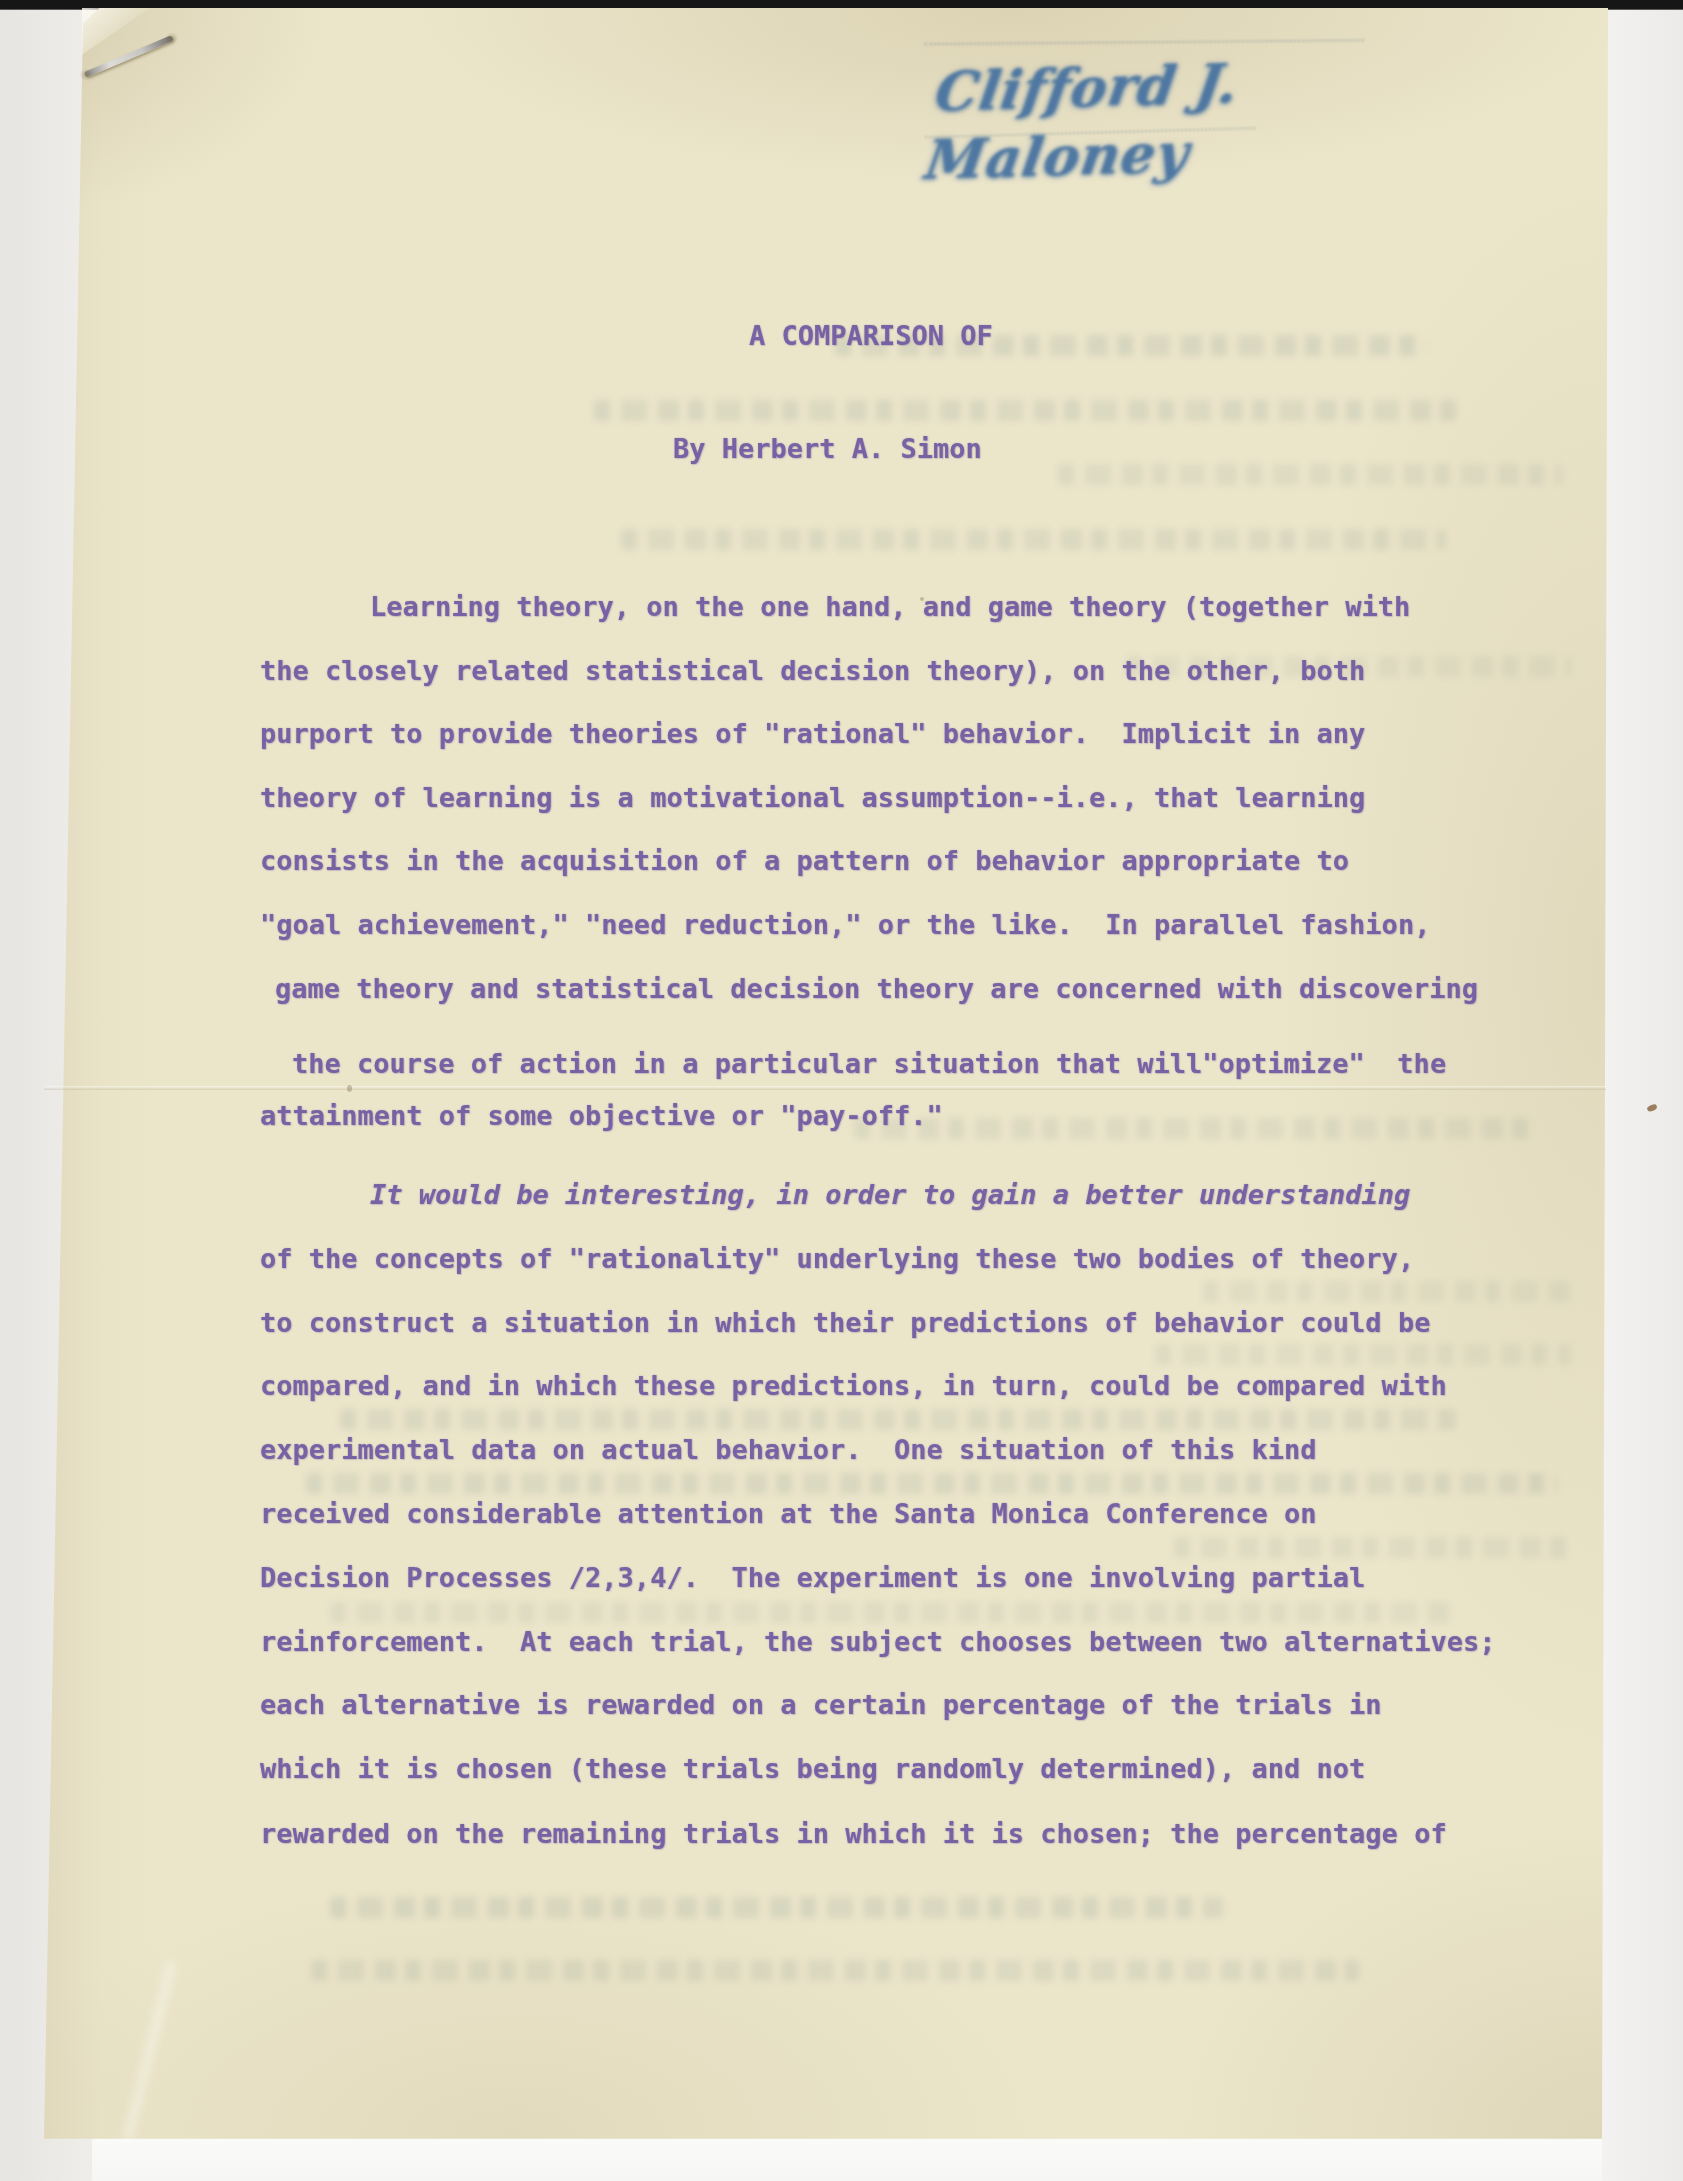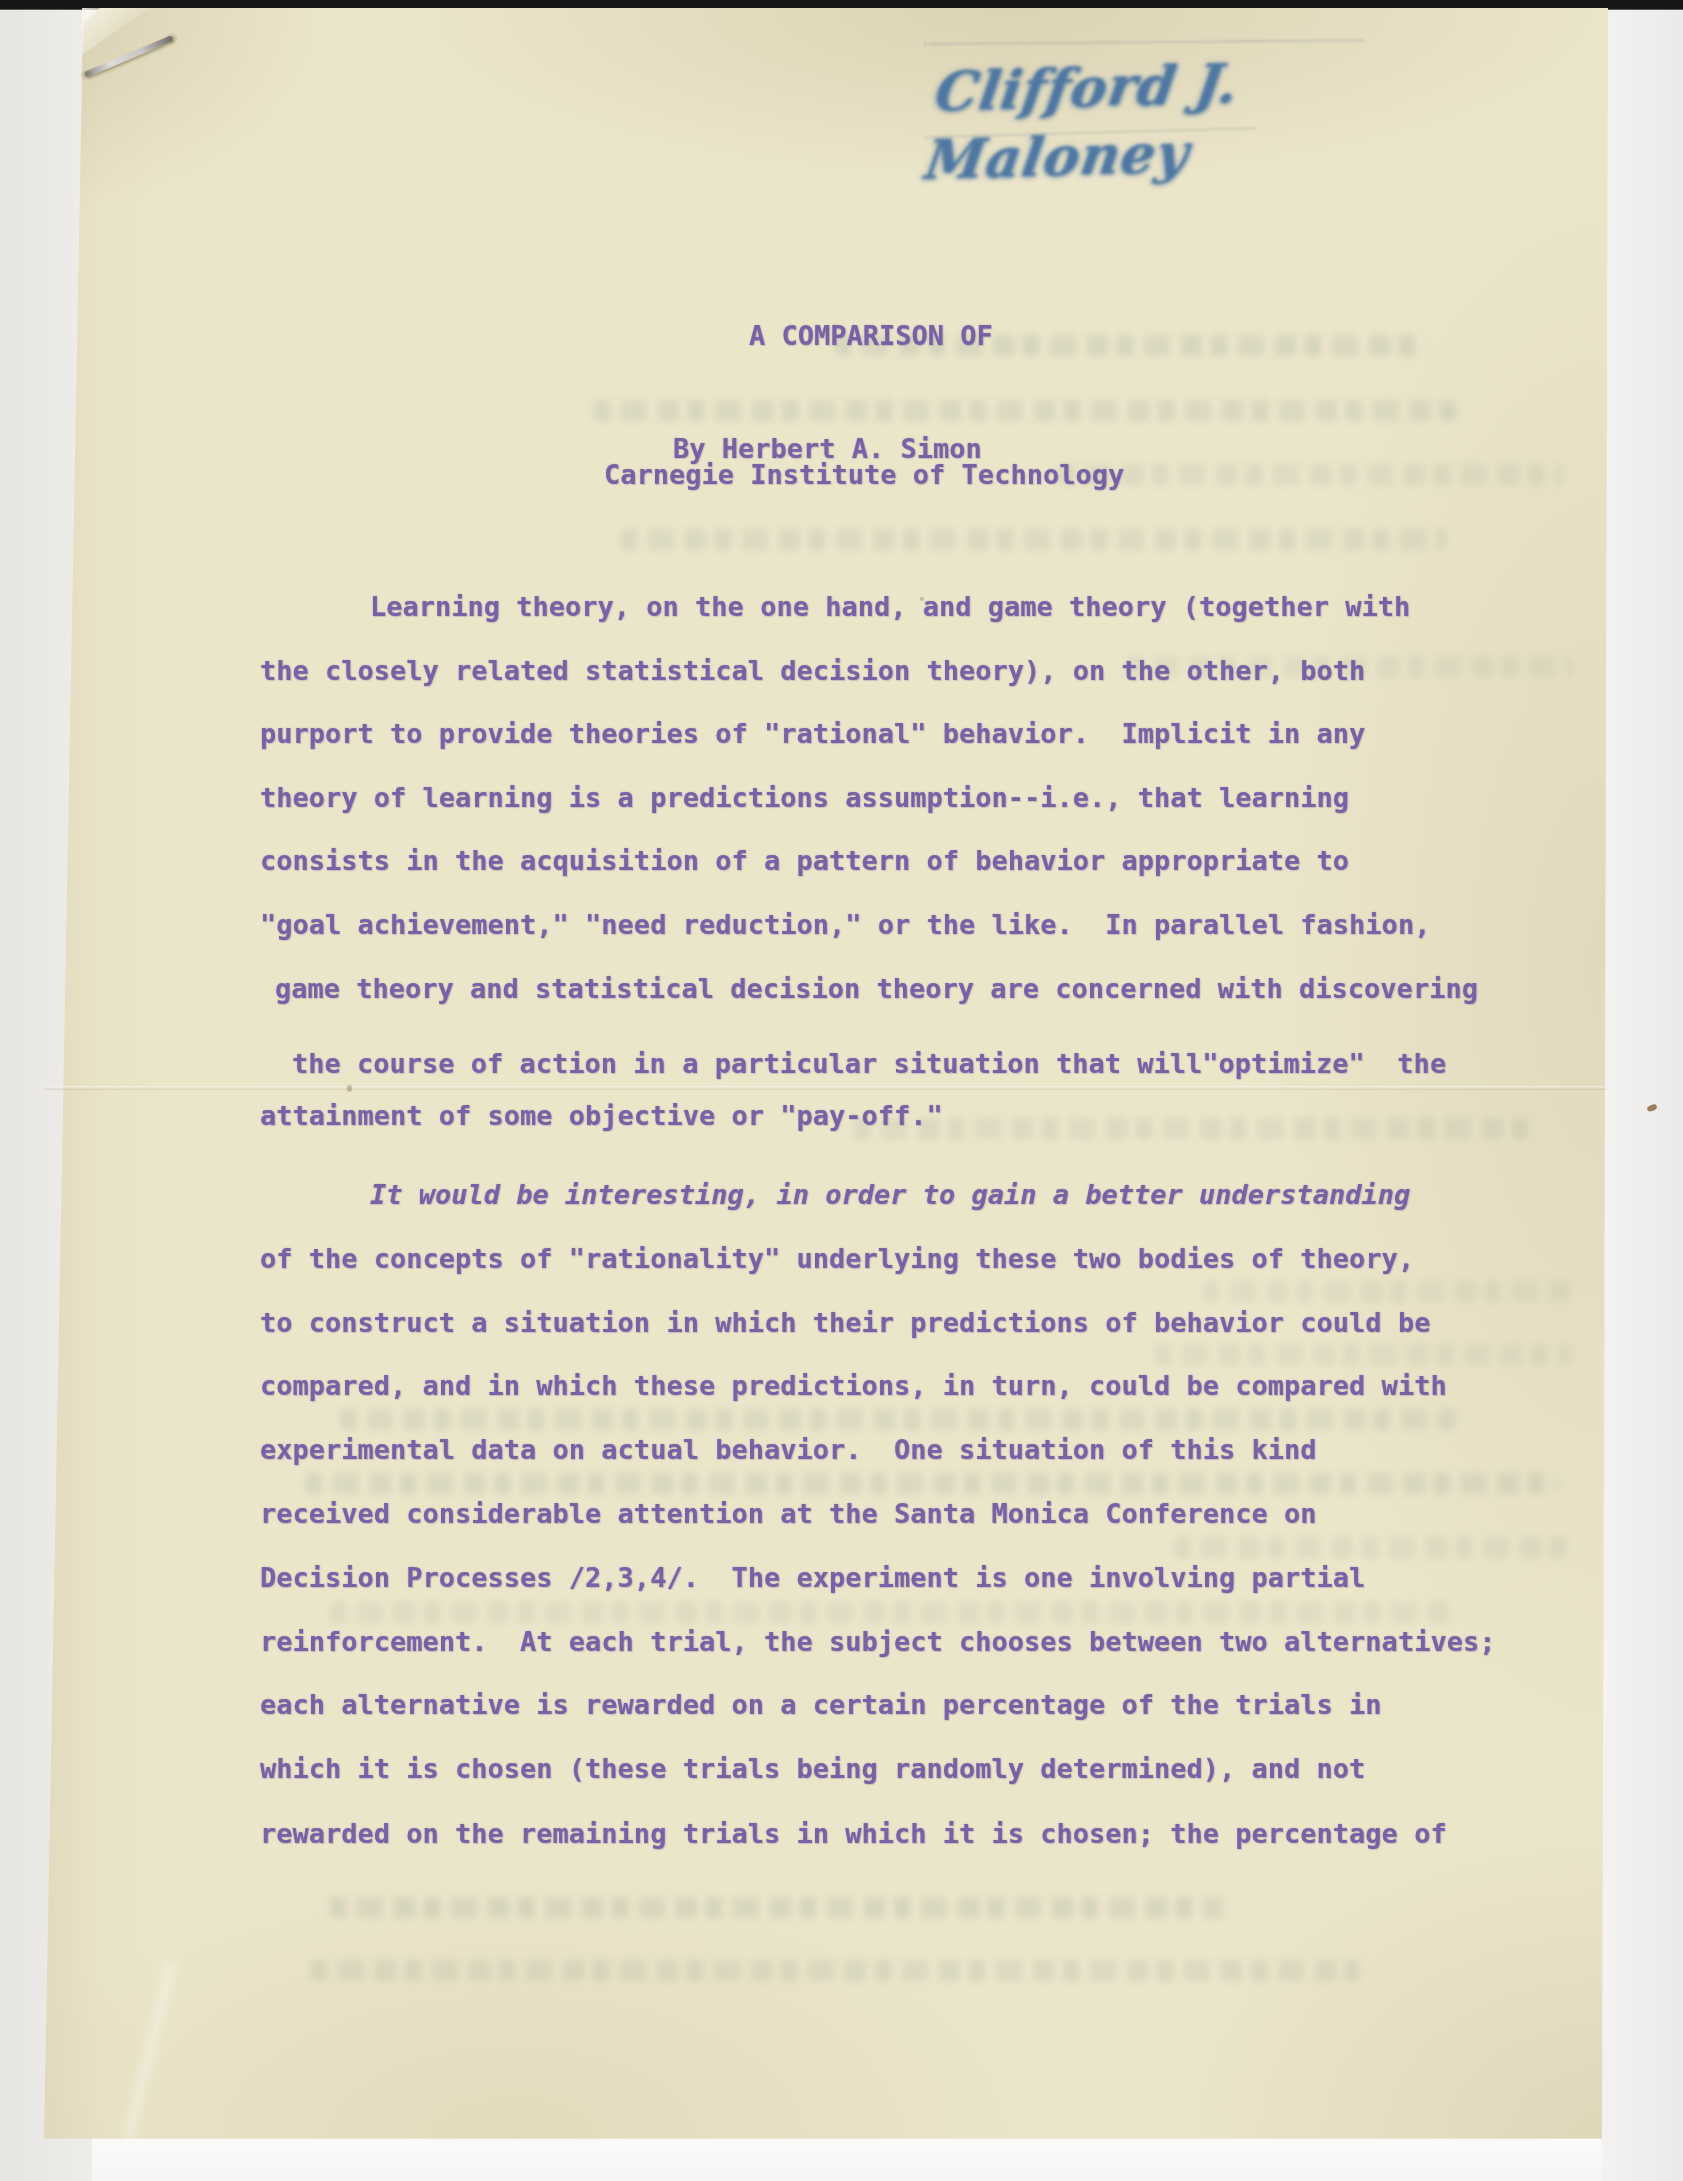--- a/index.html
+++ b/index.html
@@ -131,27 +131,26 @@
   <div class="staple"></div>
 
   <div class="stamp">
     <div class="rule-top"></div>
     <div class="rule-bottom"></div>
     <div class="stamp-text">Clifford J. Maloney</div>
   </div>
 
   <div class="typed" style="left:749px;top:293px;margin-top:26px;">A COMPARISON OF</div>
   <div class="typed" style="left:673px;top:432px;">By Herbert A. Simon</div>
-  <div class="typed" style="left:604px;top:458px;">Carnegie Institute of Technology</div>
 
   <div>
       <div class="typed" style="left: 370px; top: 590px;">Learning theory, on the one hand, and game theory (together with</div>
       <div class="typed" style="left: 260px; top: 654px;">the closely related statistical decision theory), on the other, both</div>
       <div class="typed" style="left: 260px; top: 717px;">purport to provide theories of "rational" behavior.  Implicit in any</div>
-      <div class="typed" style="left: 260px; top: 781px;">theory of learning is a predictions assumption--i.e., that learning</div>
+      <div class="typed" style="left: 260px; top: 781px;">theory of learning is a motivational assumption--i.e., that learning</div>
       <div class="typed" style="left: 260px; top: 844px;">consists in the acquisition of a pattern of behavior appropriate to</div>
       <div class="typed" style="left: 260px; top: 908px;">"goal achievement," "need reduction," or the like.  In parallel fashion,</div>
       <div class="typed" style="left: 260px; top: 972px; margin-left: 15px;">game theory and statistical decision theory are concerned with discovering</div>
       <div class="typed" style="left: 260px; top: 1047px; margin-left: 32px;">the course of action in a particular situation that will"optimize"  the</div>
       <div class="typed" style="left: 260px; top: 1099px;">attainment of some objective or "pay-off."</div>
     </div>
   <div>
       <div class="typed" style="left: 370px; top: 1178px; font-style: italic;">It would be interesting, in order to gain a better understanding</div>
       <div class="typed" style="left: 260px; top: 1242px;">of the concepts of "rationality" underlying these two bodies of theory,</div>
       <div class="typed" style="left: 260px; top: 1306px;">to construct a situation in which their predictions of behavior could be</div>

